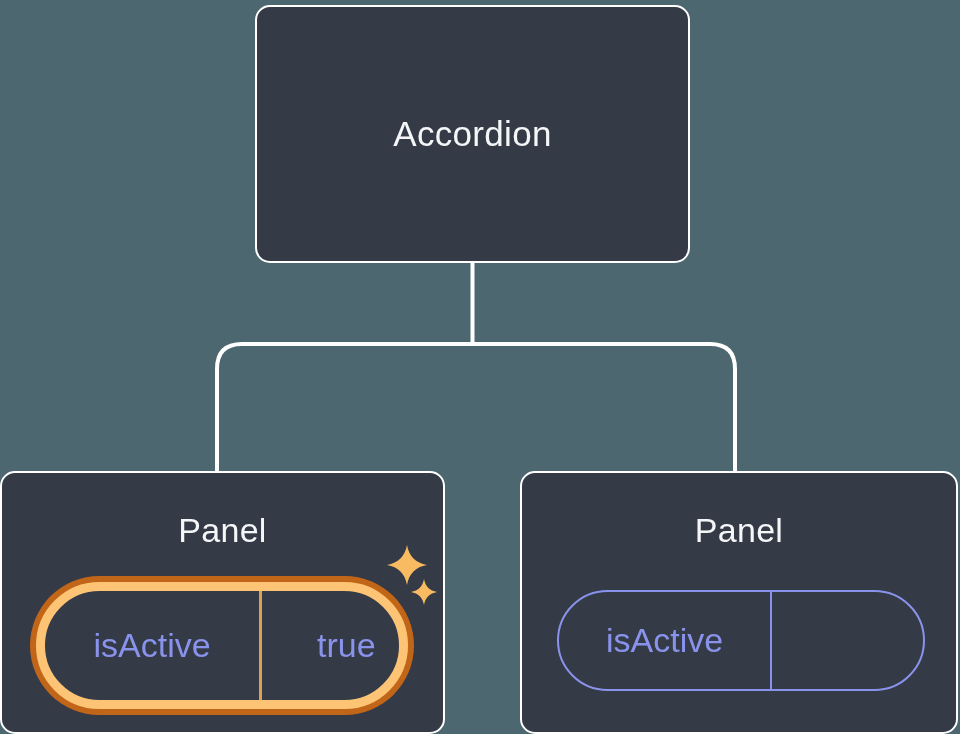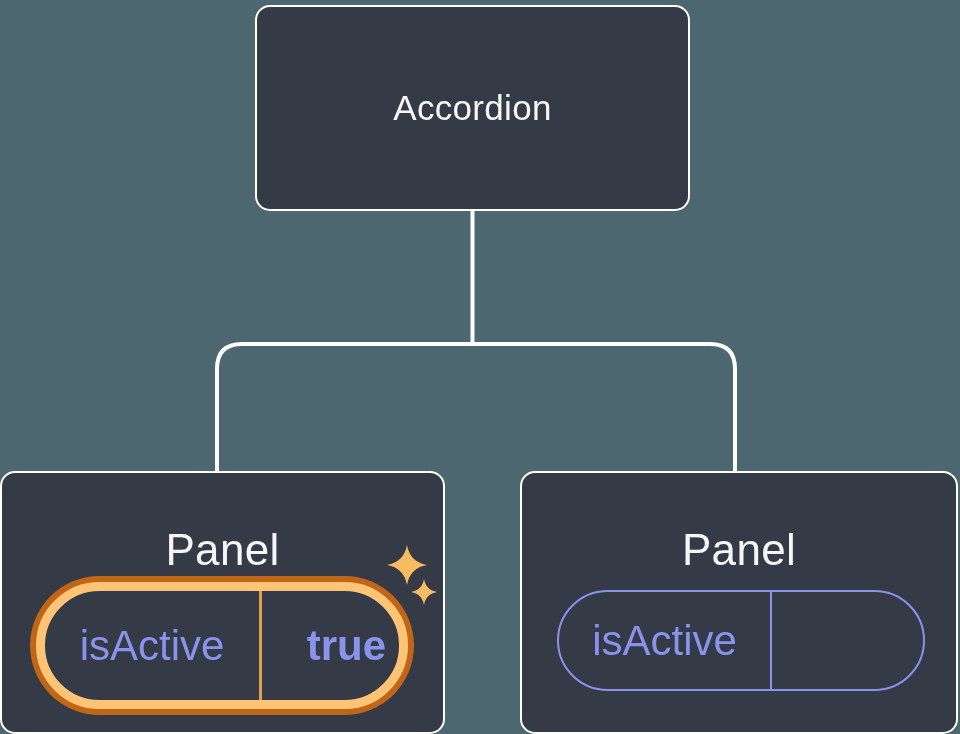--- a/index.html
+++ b/index.html
@@ -25,67 +25,67 @@
   .canvas { position: absolute; inset: 0; }
   .connector-svg { position: absolute; inset: 0; width: 960px; height: 734px; }
 
   .node {
     position: absolute;
     background: var(--node-fill);
     border: 2.5px solid var(--node-border);
     border-radius: 15px;
   }
   .node-root {
-    left: 255px; top: 5px; width: 435px; height: 206px;
+    left: 255px; top: 5px; width: 435px; height: 258px;
     display: flex; align-items: center; justify-content: center;
   }
   .node-label {
     color: var(--node-text);
     font-size: 35px;
     font-weight: 500;
     letter-spacing: 0.3px;
   }
   .node-panel-left  { left: 0px;   top: 471px; width: 445px; height: 263px; }
   .node-panel-right { left: 520px; top: 471px; width: 438px; height: 263px; }
 
   .panel-title {
     position: absolute;
-    left: 0; right: 0; top: 52px;
+    left: 0; right: 0; top: 38px;
     text-align: center;
     color: var(--node-text);
-    font-size: 44px;
+    font-size: 34px;
     font-weight: 500;
     letter-spacing: 0.3px;
   }
 
   .state-pill {
     position: absolute;
     display: flex;
     align-items: stretch;
     border-radius: 999px;
     color: var(--state-text);
-    font-size: 42px;
+    font-size: 34px;
   }
   .pill-cell {
     display: flex;
     align-items: center;
     justify-content: center;
   }
   .pill-divider { width: 2.5px; align-self: stretch; }
 
   
   .state-pill.active {
     left: 34px; top: 109px; width: 372px; height: 127px;
     border: 9px solid var(--ring-inner);
     box-shadow: 0 0 0 6px var(--ring-outer);
     background: var(--node-fill);
   }
   .state-pill.active .pill-divider { background: var(--ring-divider); }
   .state-pill.active .cell-prop  { flex: 0 0 60.5%; }
-  .state-pill.active .cell-value { flex: 1; font-weight: 700; margin-left: 32px; }
+  .state-pill.active .cell-value { flex: 1; font-weight: 400; margin-left: 32px; }
 
   
   .state-pill.inactive {
     left: 35px; top: 117px; width: 368px; height: 101px;
     border: 2px solid var(--state-border);
     background: transparent;
   }
   .state-pill.inactive .pill-divider { background: var(--state-border); width: 2px; }
   .state-pill.inactive .cell-prop  { flex: 0 0 58%; }
   .state-pill.inactive .cell-value { flex: 1; }

